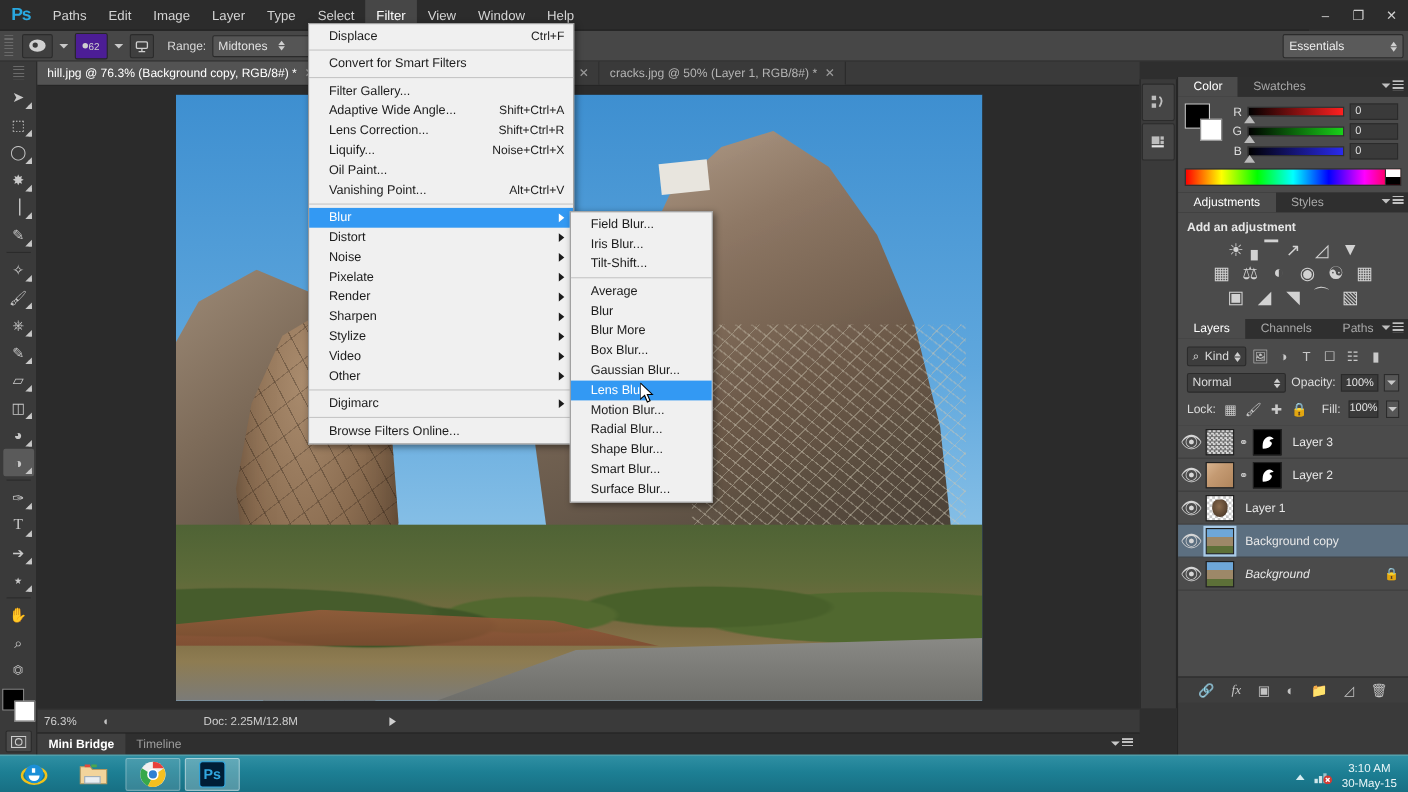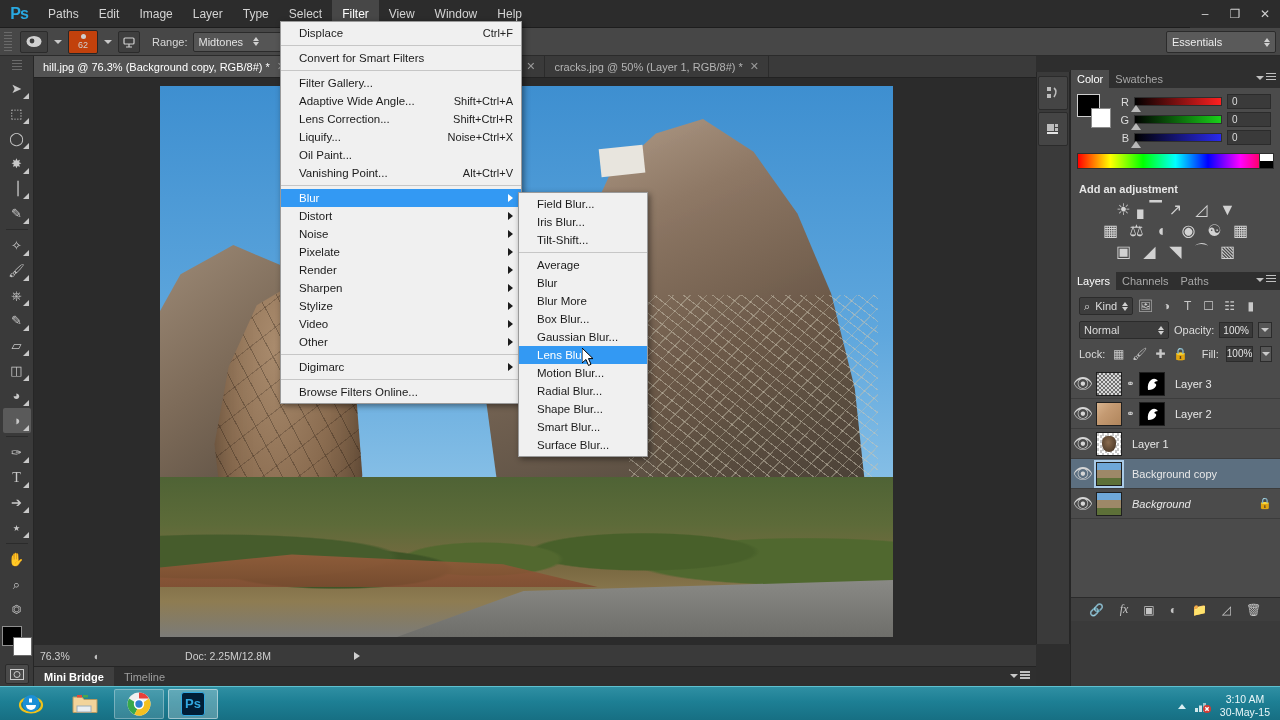--- a/index.html
+++ b/index.html
@@ -40,22 +40,22 @@
   }
   .grip { width:8px; height:20px; background:
       repeating-linear-gradient(to bottom,#6a6a6a 0 1px,transparent 1px 3px);
       margin-right:2px; }
   .tool-preview {
     width:28px; height:22px; background:#3f3f3f; border:1px solid #2b2b2b;
     display:flex; align-items:center; justify-content:center; border-radius:2px;
   }
   .caret-dn { width:0;height:0;border-left:4px solid transparent;border-right:4px solid transparent;border-top:4px solid #c9c9c9; }
   .brush-box {
-    width:30px;height:24px;background:#c2410c;border:1px solid #262626;border-radius:2px;
-    display:flex;flex-direction:column;align-items:center;justify-content:center;color:#d0d0d0;font-size:9px;
+    width:30px;height:24px;background:#4c1d95;border:1px solid #262626;border-radius:2px;
+    display:flex;flex-direction:row;align-items:center;justify-content:center;color:#d0d0d0;font-size:9px;
   }
   .brush-dot{width:5px;height:5px;border-radius:50%;background:#cfcfcf;margin-bottom:1px;}
   .sq-btn{width:22px;height:22px;background:#3f3f3f;border:1px solid #2b2b2b;border-radius:2px;display:flex;align-items:center;justify-content:center;}
   .sel-box {
     background:#555; border:1px solid #2b2b2b; border-radius:2px; height:20px;
     display:flex; align-items:center; padding:0 4px; gap:10px; color:#e2e2e2; font-size:11px;
   }
   .spin { display:flex;flex-direction:column;gap:1px; }
   .spin i{width:0;height:0;border-left:3px solid transparent;border-right:3px solid transparent;}
   .spin i.up{border-bottom:4px solid #d0d0d0;}
@@ -184,21 +184,21 @@
     background:#3a3a3a; border-left:1px solid #262626; border-right:1px solid #262626;
     display:flex; flex-direction:column; align-items:center; padding-top:4px; gap:2px;
   }
   .dockbtn { width:30px; height:34px; background:#454545; border:1px solid #2b2b2b;
              display:flex; align-items:center; justify-content:center; color:#bdbdbd; border-radius:2px;}
   .panels {
     position:absolute; left:1070px; top:70px; width:210px; height:650px;
     background:#3a3a3a; border-left:1px solid #262626;
   }
   .ptabs { display:flex; align-items:stretch; height:18px; background:#2f2f2f; position:relative; }
-  .ptab { padding:0 6px; font-size:11px; color:#a8a8a8; display:flex; align-items:center; }
+  .ptab { padding:0 14px; font-size:11px; color:#a8a8a8; display:flex; align-items:center; }
   .ptab.active { background:#4b4b4b; color:#ffffff; }
   .pmenu { position:absolute; right:4px; top:3px; display:flex; gap:2px; align-items:center; }
   .pmenu .bars { width:10px; height:9px; background:
       repeating-linear-gradient(to bottom,#c0c0c0 0 1.5px, transparent 1.5px 3px); }
   .pmenu .tri { width:0;height:0;border-left:4px solid transparent;border-right:4px solid transparent;border-top:4px solid #c0c0c0; }
   .panelbody { background:#4b4b4b; padding:6px; }
 
   .swatchpair { position:relative; width:34px; height:34px; }
   .swatchpair .a { position:absolute; left:0; top:0; width:23px;height:23px;background:#000;border:1.5px solid #cfcfcf; }
   .swatchpair .b { position:absolute; left:14px; top:14px; width:20px;height:20px;background:#fff;border:1px solid #8a8a8a; }
@@ -661,20 +661,28 @@
               </div>
             <div class="numbox">0</div>
           </div>
         </div>
       </div>
       <div class="spectrum">
           <span class="wb"></span>
         </div>
     </div>
 
+    <div class="ptabs">
+      <div class="ptab active">Adjustments</div>
+      <div class="ptab">Styles</div>
+      <div class="pmenu">
+        <span class="tri"></span>
+        <span class="bars"></span>
+      </div>
+    </div>
     <div class="panelbody" style="padding-bottom:8px">
       <div class="adjtitle">Add an adjustment</div>
       <div class="adjgrid">
         <div class="adjicon">☀</div>
         <div class="adjicon">▖▔</div>
         <div class="adjicon">↗</div>
         <div class="adjicon">◿</div>
         <div class="adjicon">▼</div>
       </div>
       <div class="adjgrid">

